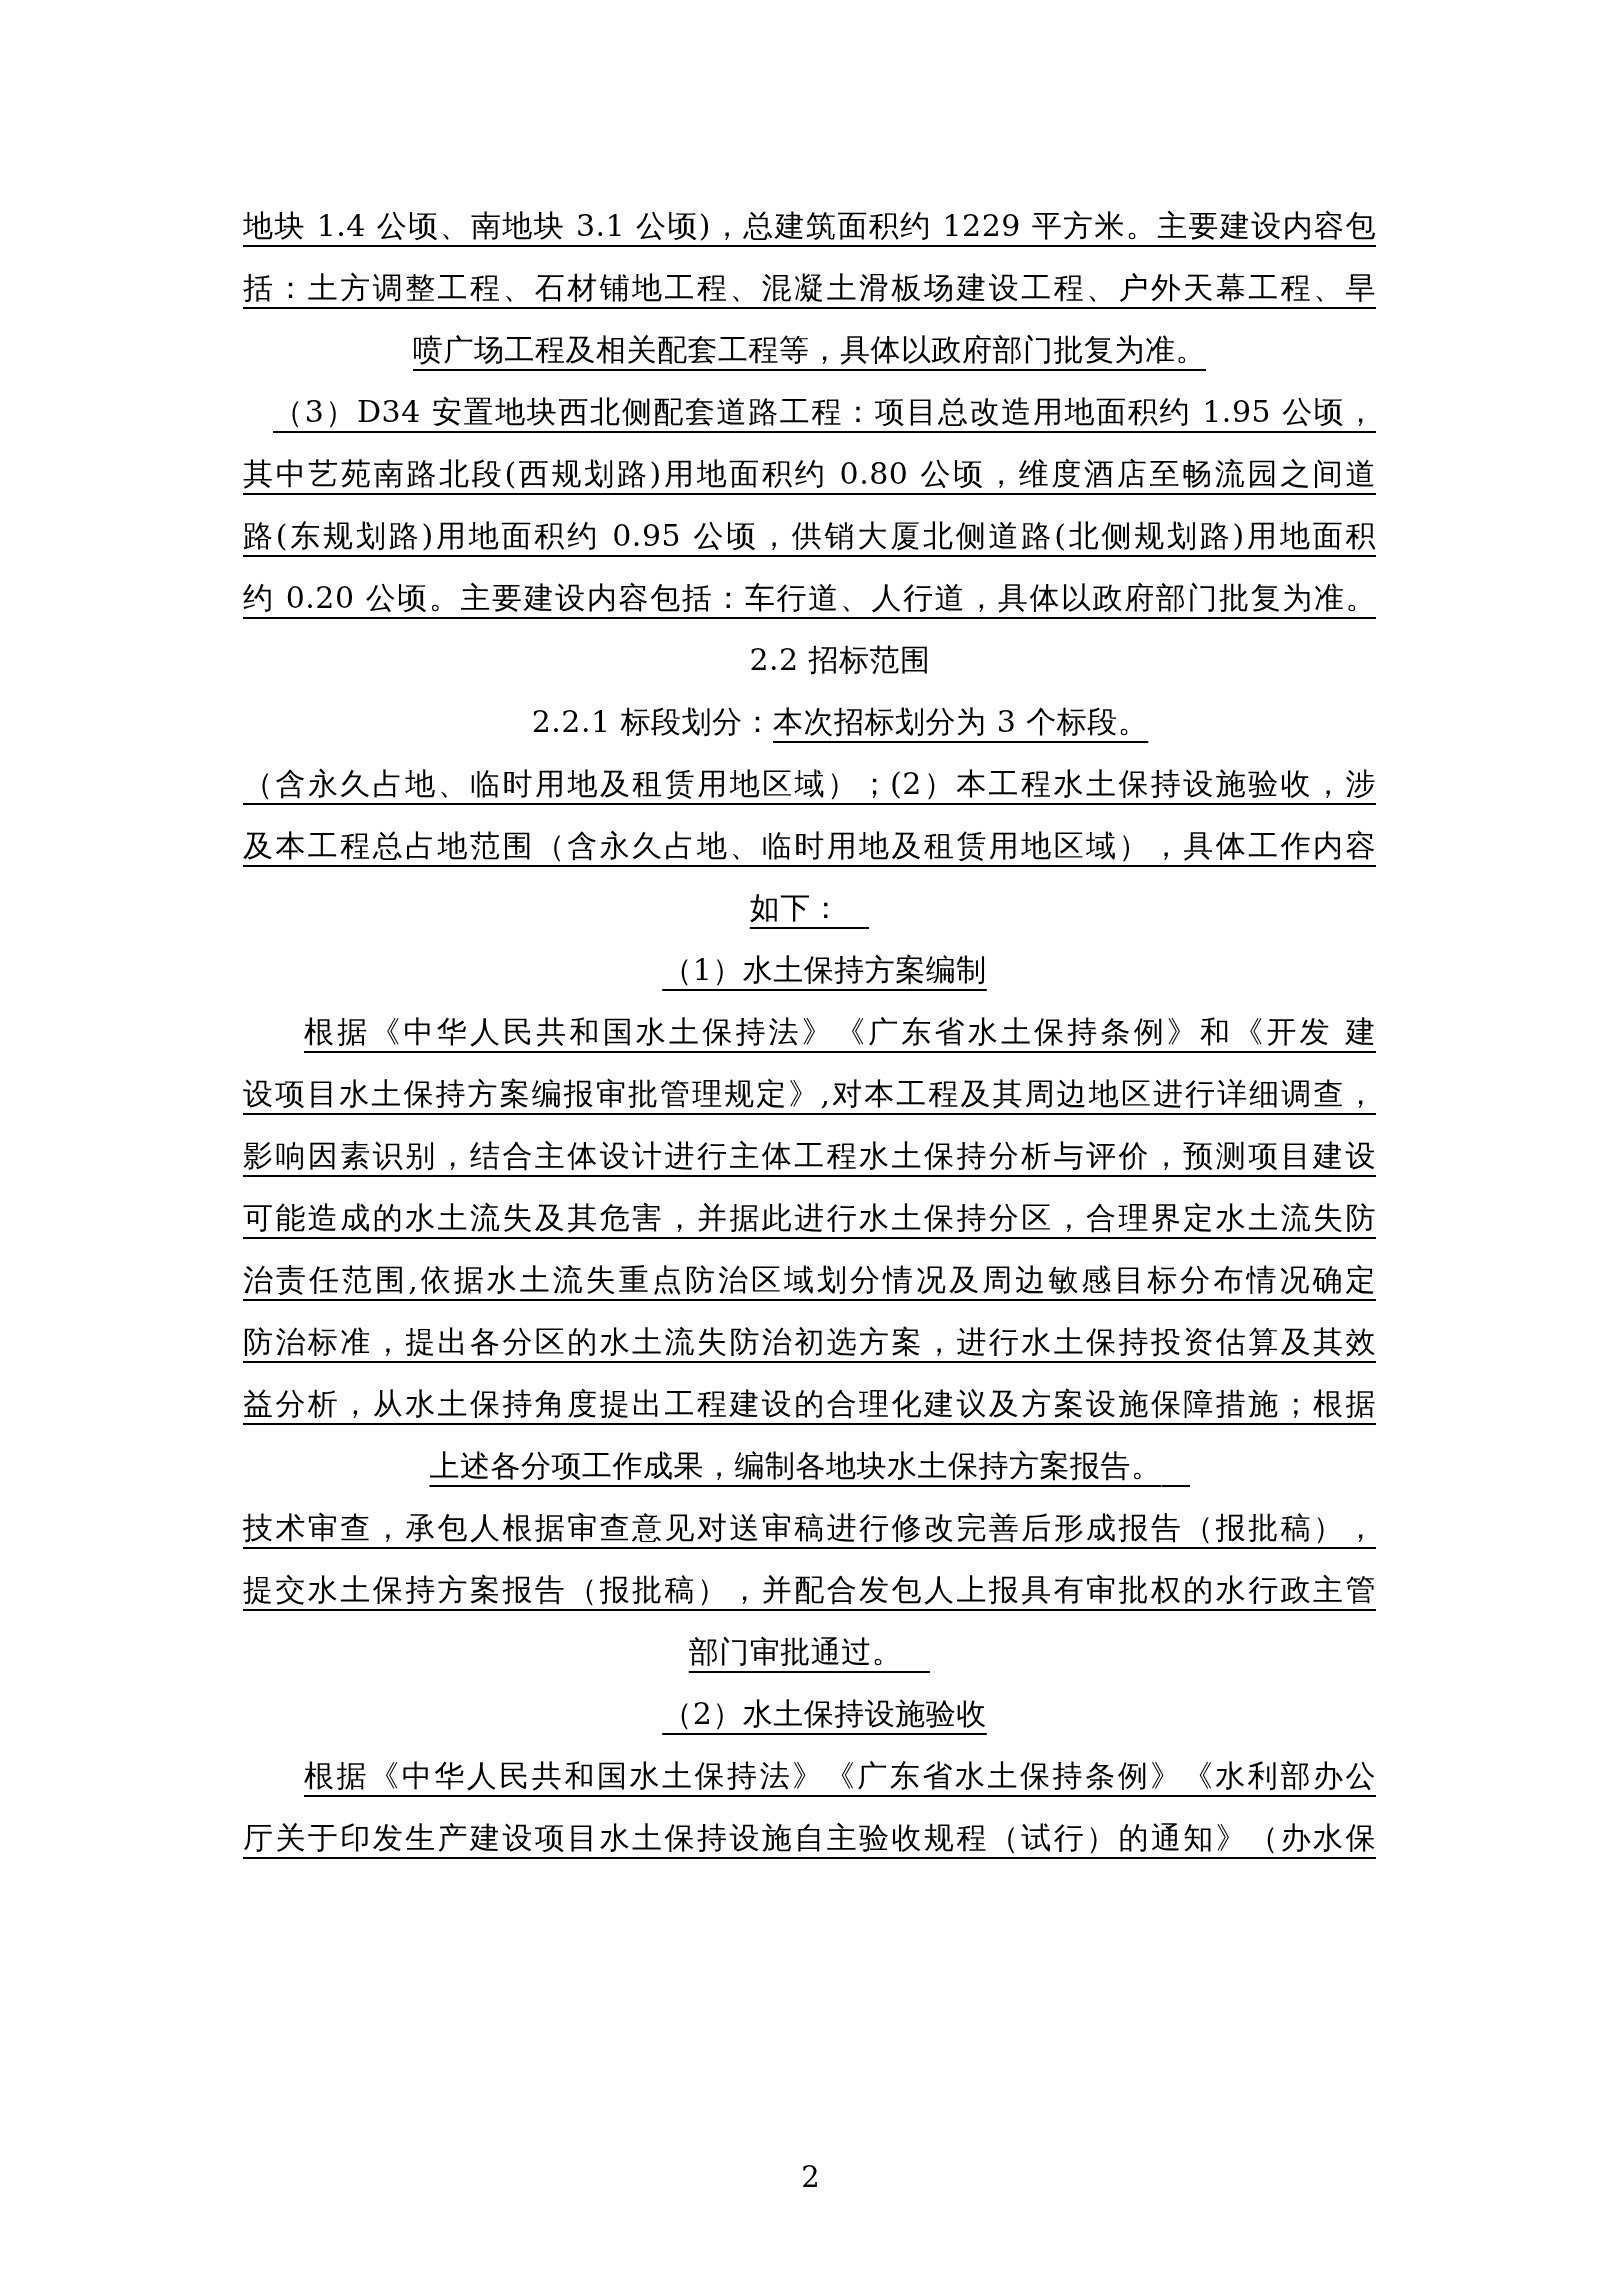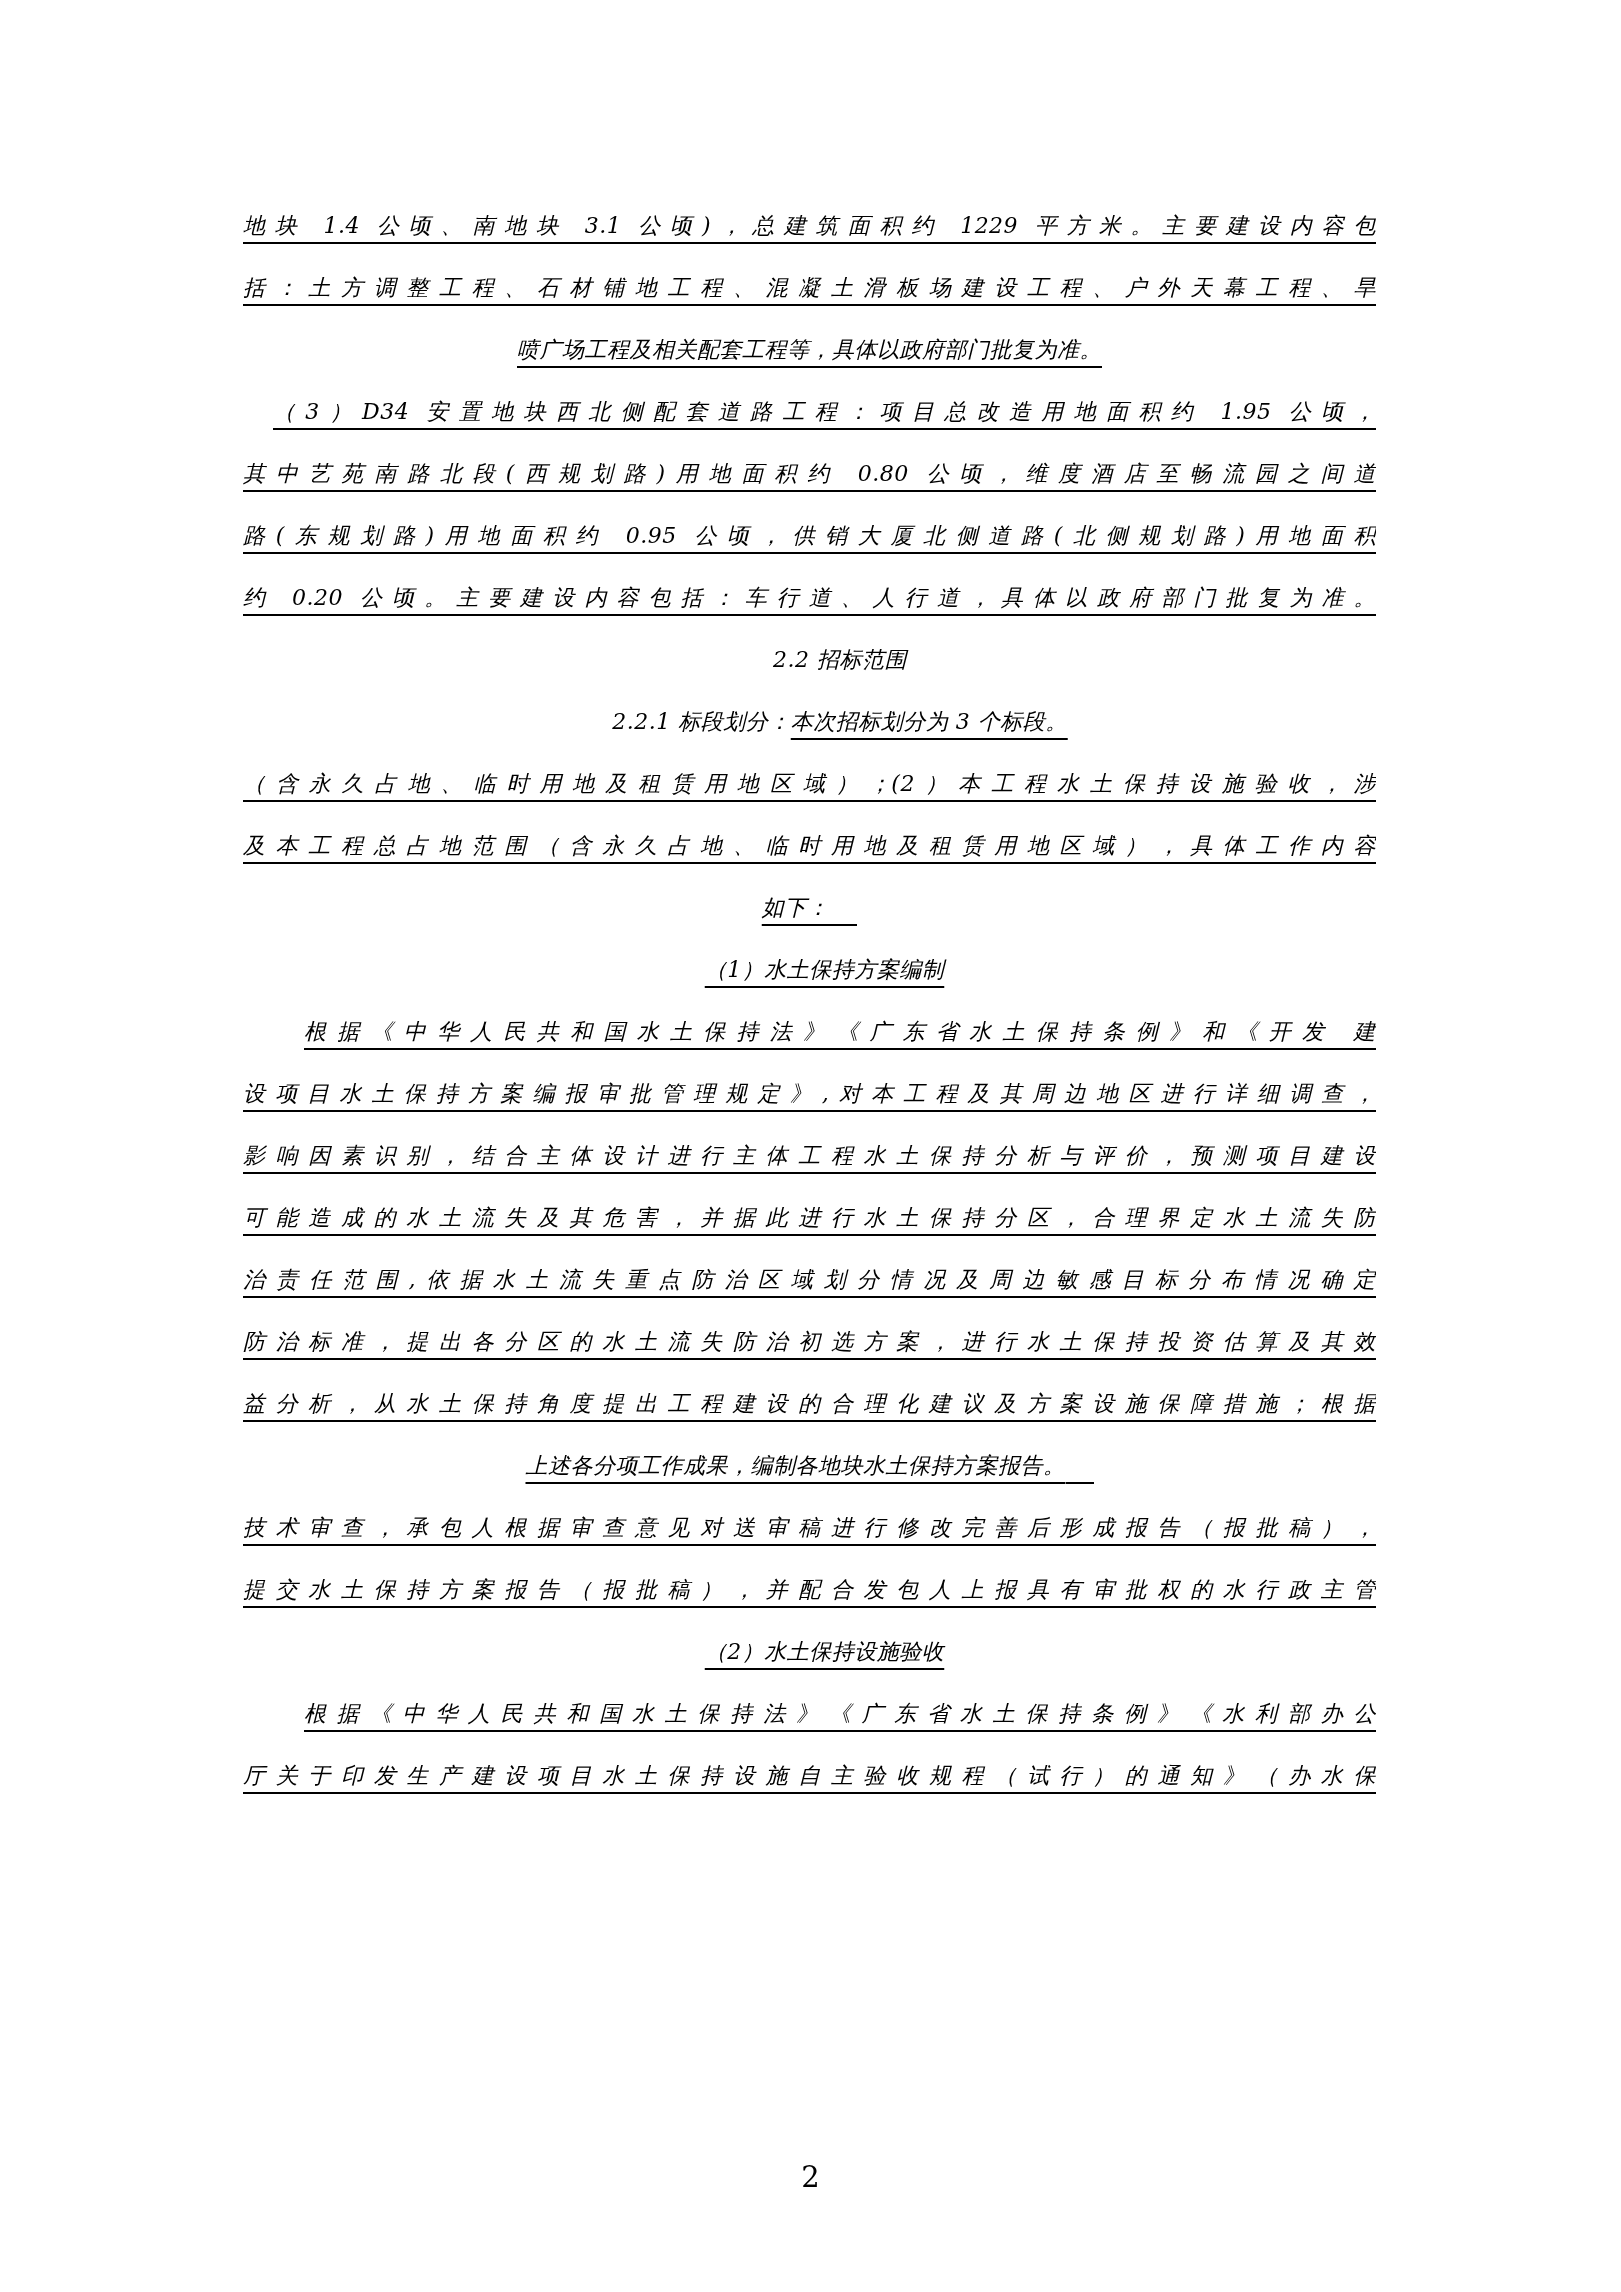--- a/index.html
+++ b/index.html
@@ -18,24 +18,23 @@
   }
   .text-block {
     position: absolute;
     left: 243px;
     top: 195px;
     width: 1133px;
   }
   .line {
     height: 62px;
     line-height: 62px;
-    font-size: 22px;
+    font-size: 30px;
     overflow: hidden;
     letter-spacing: 0.5px;
-    font-style: italic;
   }
   .line.j {
     text-align: justify;
     text-align-last: justify;
   }
   .line.nj {
     white-space: nowrap;
     text-align: center;
   }
   .u {
@@ -84,19 +83,20 @@
       <div class="line j" style="padding-left: 61px;"><span class="u">根据《中华人民共和国水土保持法》《广东省水土保持条例》和《开发 建</span></div>
       <div class="line j"><span class="u">设项目水土保持方案编报审批管理规定》,对本工程及其周边地区进行详细调查，</span></div>
       <div class="line j"><span class="u">影响因素识别，结合主体设计进行主体工程水土保持分析与评价，预测项目建设</span></div>
       <div class="line j"><span class="u">可能造成的水土流失及其危害，并据此进行水土保持分区，合理界定水土流失防</span></div>
       <div class="line j"><span class="u">治责任范围,依据水土流失重点防治区域划分情况及周边敏感目标分布情况确定</span></div>
       <div class="line j"><span class="u">防治标准，提出各分区的水土流失防治初选方案，进行水土保持投资估算及其效</span></div>
       <div class="line j"><span class="u">益分析，从水土保持角度提出工程建设的合理化建议及方案设施保障措施；根据</span></div>
       <div class="line nj"><span class="u tail">上述各分项工作成果，编制各地块水土保持方案报告。</span></div>
       <div class="line j"><span class="u">技术审查，承包人根据审查意见对送审稿进行修改完善后形成报告（报批稿），</span></div>
       <div class="line j"><span class="u">提交水土保持方案报告（报批稿），并配合发包人上报具有审批权的水行政主管</span></div>
+      <div class="line nj"><span class="u tail">部门审批通过。</span></div>
       <div class="line nj" style="padding-left: 30px;"><span class="u">（2）水土保持设施验收</span></div>
       <div class="line j" style="padding-left: 61px;"><span class="u">根据《中华人民共和国水土保持法》《广东省水土保持条例》《水利部办公</span></div>
       <div class="line j"><span class="u">厅关于印发生产建设项目水土保持设施自主验收规程（试行）的通知》（办水保</span></div>
     </div>
   <div class="page-number">2</div>
 </div>
 
 
 </body></html>

